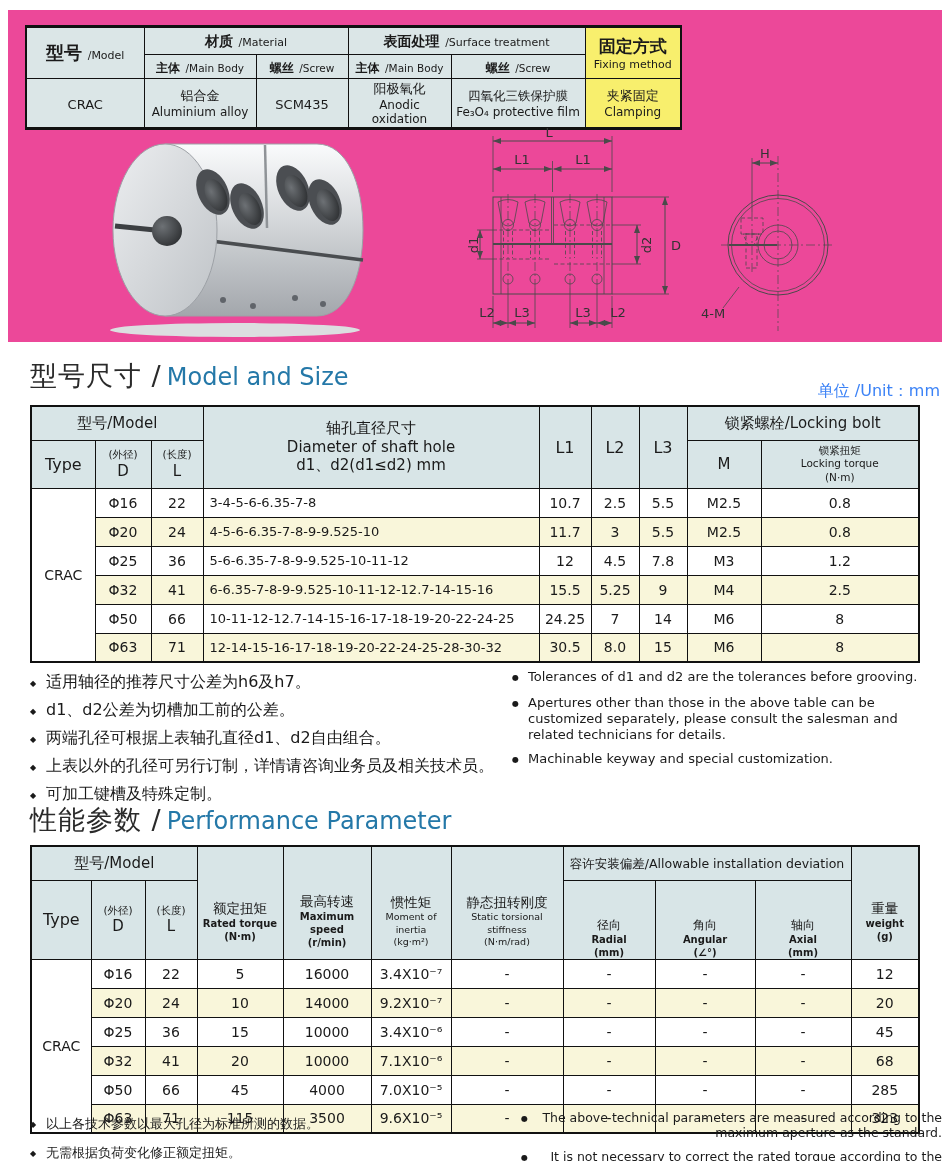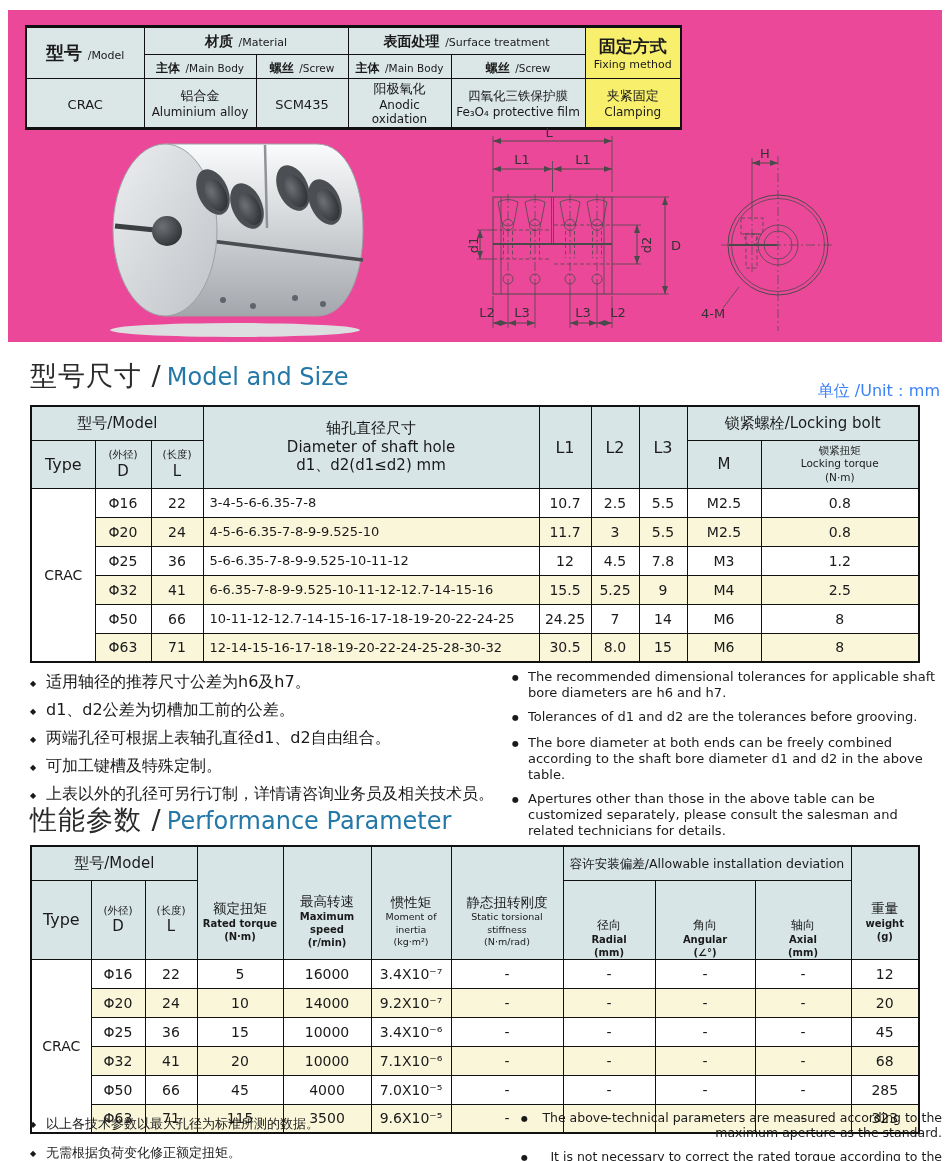--- a/index.html
+++ b/index.html
@@ -424,39 +424,31 @@
     <div class="nitem">
         <span class="bz"></span>
         <span>d1、d2公差为切槽加工前的公差。</span>
       </div>
     <div class="nitem">
         <span class="bz"></span>
         <span>两端孔径可根据上表轴孔直径d1、d2自由组合。</span>
       </div>
     <div class="nitem">
         <span class="bz"></span>
+        <span>上表以外的孔径可另行订制，详情请咨询业务员及相关技术员。</span>
+      </div>
+    <div class="nitem">
+        <span class="bz"></span>
         <span>可加工键槽及特殊定制。</span>
-      </div>
-    <div class="nitem">
-        <span class="bz"></span>
-        <span>上表以外的孔径可另行订制，详情请咨询业务员及相关技术员。</span>
       </div>
   </div>
   <div class="ncol n-en">
     <div class="nitem">
         <span class="be"></span>
-        <span>The recommended dimensional tolerances for applicable shaft bore diameters are h6 and h7.</span>
-      </div>
-    <div class="nitem">
-        <span class="be"></span>
         <span>Tolerances of d1 and d2 are the tolerances before grooving.</span>
-      </div>
-    <div class="nitem">
-        <span class="be"></span>
-        <span>The bore diameter at both ends can be freely combined according to the shaft bore diameter d1 and d2 in the above table.</span>
       </div>
     <div class="nitem">
         <span class="be"></span>
         <span>Apertures other than those in the above table can be customized separately, please consult the salesman and related technicians for details.</span>
       </div>
     <div class="nitem">
         <span class="be"></span>
         <span>Machinable keyway and special customization.</span>
       </div>
   </div>

